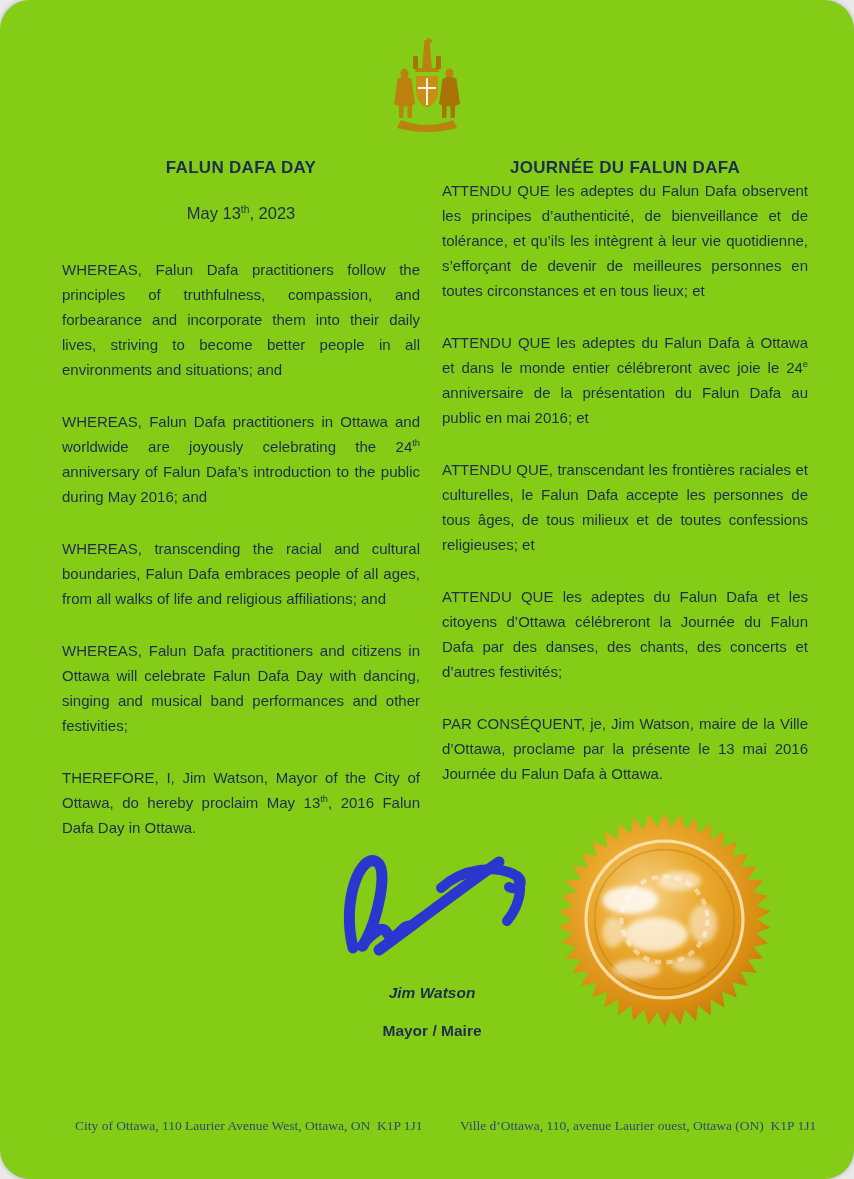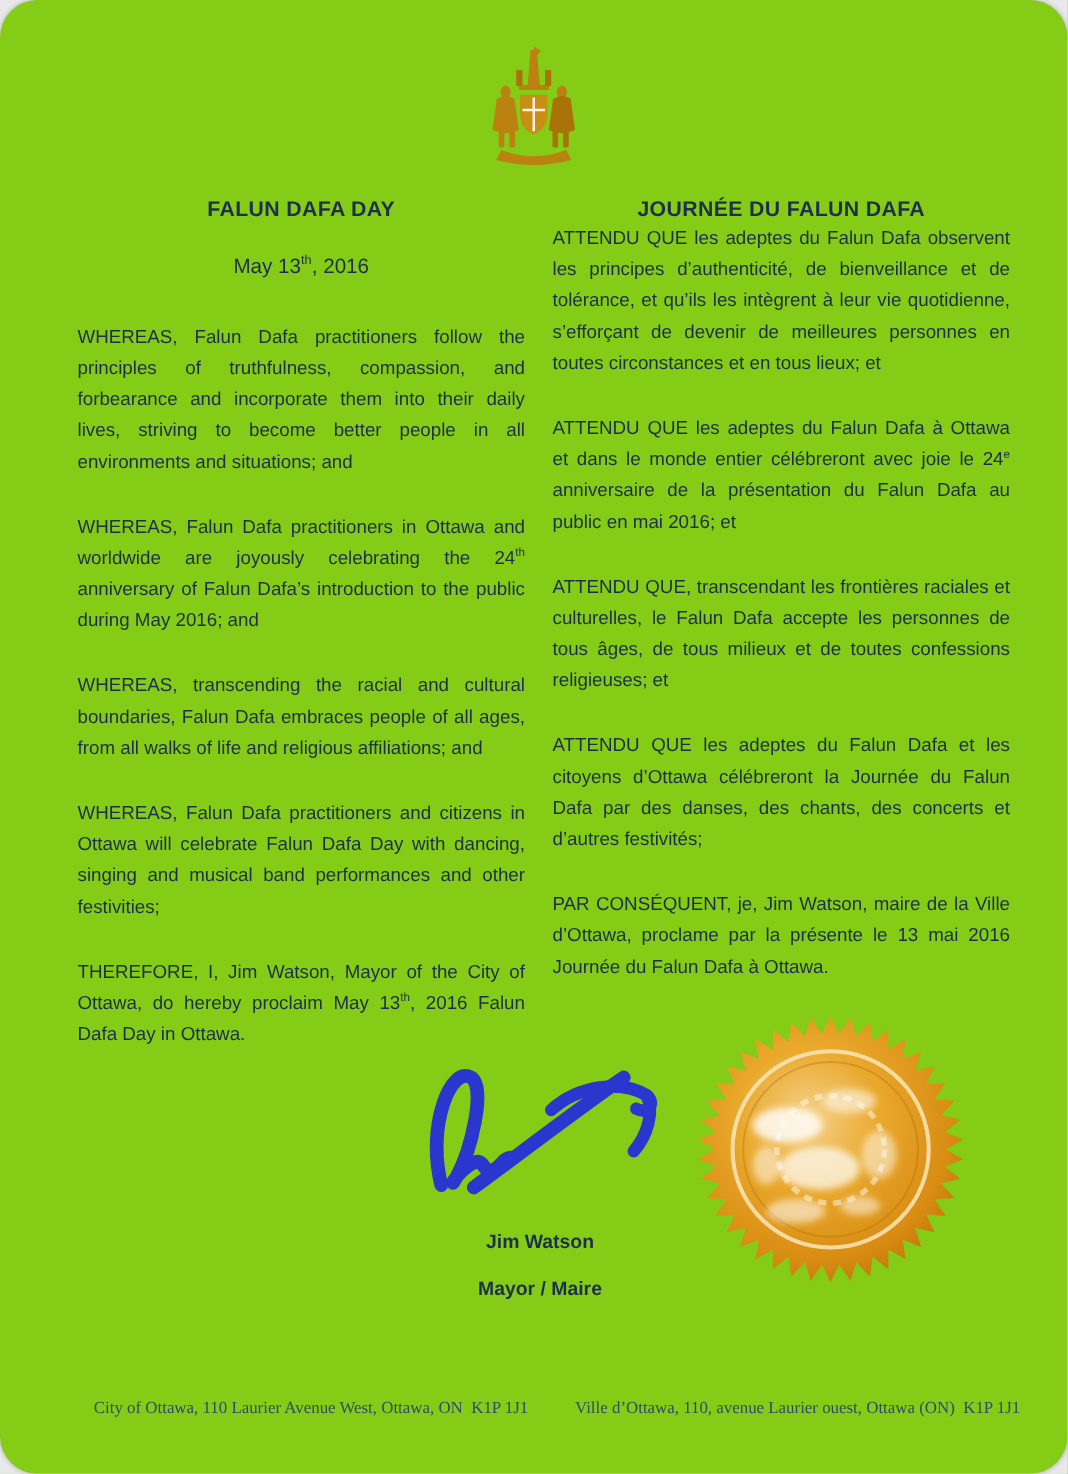--- a/index.html
+++ b/index.html
@@ -30,21 +30,21 @@
   .para{
     font-size:15px;line-height:25px;text-align:justify;
     margin:0 0 27px 0;
   }
   .para .b,.col-date .b{font-weight:normal;}
   sup{font-size:.62em;line-height:0;}
   .sig-block{
     position:absolute;left:322px;top:838px;width:220px;
     text-align:center;
   }
-  .sig-name{font-size:15.5px;font-weight:bold;margin-top:4px;}
+  .sig-name{font-size:15.5px;font-weight:bold;margin-top:4px;font-style:italic;}
   .sig-title{font-size:15.5px;font-weight:bold;margin-top:20px;}
   .seal{position:absolute;left:557px;top:812px;}
   .footer{
     position:absolute;top:1118px;left:0;width:854px;
     font-family:"Liberation Serif",serif;
     font-size:13.5px;color:#2e4d66;
   }
   .footer .f-left{position:absolute;left:75px;top:0;white-space:nowrap;}
   .footer .f-right{position:absolute;left:460px;top:0;white-space:nowrap;}
 </style>
@@ -76,21 +76,21 @@
         <line x1="39" y1="42" x2="39" y2="69"></line>
         <line x1="30" y1="52" x2="48" y2="52"></line>
       </g>
     </svg>
   </div>
 
   <div class="cols">
 
     <div class="col">
       <h2 class="col-title">FALUN DAFA DAY</h2>
-      <div class="col-date"><span class="b">May 13</span><sup class="b">th</sup><span class="b">, 2016</span></div>
+      <div class="col-date"><span class="b">May 13</span><sup class="b">th</sup><span class="b">, 2023</span></div>
       <div>
           <p class="para"><span class="b">WHEREAS,</span><span> Falun Dafa practitioners follow the principles of truthfulness, compassion, and forbearance and incorporate them into their daily lives, striving to become better people in all environments and situations; and</span></p>
           <p class="para"><span class="b">WHEREAS,</span><span> Falun Dafa practitioners in Ottawa and worldwide are joyously celebrating the 24</span><sup>th</sup><span> anniversary of Falun Dafa’s introduction to the public during May 2016; and</span></p>
           <p class="para"><span class="b">WHEREAS,</span><span> transcending the racial and cultural boundaries, Falun Dafa embraces people of all ages, from all walks of life and religious affiliations; and</span></p>
           <p class="para"><span class="b">WHEREAS,</span><span> Falun Dafa practitioners and citizens in Ottawa will celebrate Falun Dafa Day with dancing, singing and musical band performances and other festivities;</span></p>
           <p class="para"><span class="b">THEREFORE,</span><span> I, Jim Watson, Mayor of the City of Ottawa, do hereby proclaim </span><span class="b">May 13</span><sup class="b">th</sup><span class="b">, 2016 Falun Dafa Day</span><span> in Ottawa.</span></p>
         </div>
     </div>
 
     <div class="col">

